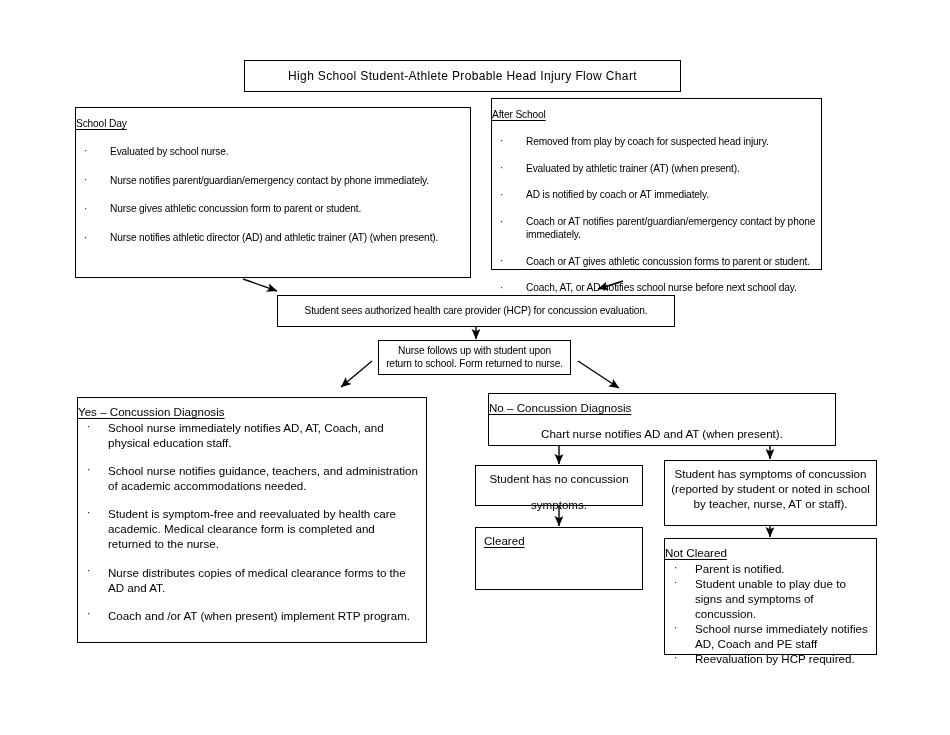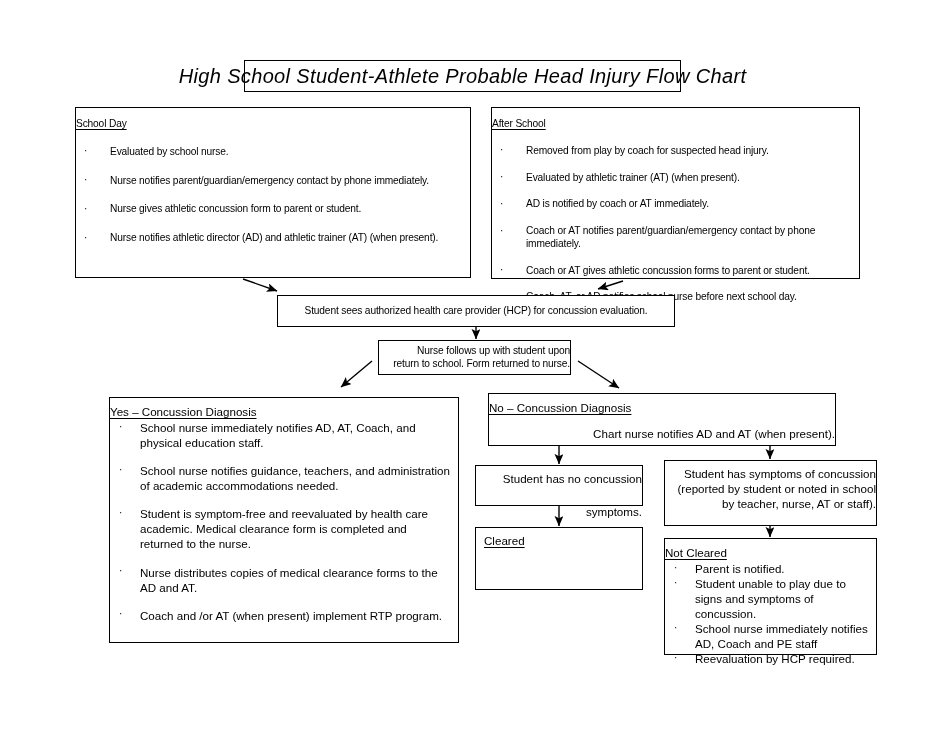--- a/index.html
+++ b/index.html
@@ -37,24 +37,23 @@
     font-size: 11.6px;
     line-height: 1.30;
   }
   .title-box {
     display: flex;
     align-items: center;
     justify-content: center;
   }
   .title-text {
     font-family: "Liberation Sans", sans-serif;
-    font-size: 20px;
+    font-size: 12px;
     letter-spacing: 0.35px;
     white-space: nowrap;
-    font-style: italic;
   }
   .hdr {
     text-align: left;
     text-decoration: underline;
     text-underline-offset: 2px;
   }
   ul.bul {
     list-style: none;
     margin: 0;
     padding: 0;
@@ -70,21 +69,21 @@
     top: -0.5px;
     font-size: 10px;
     line-height: inherit;
   }
   ul.tight > li {
     padding-left: 30px;
   }
   ul.tight > li .bdot {
     left: 9px;
   }
-  .ctr { text-align: right; }
+  .ctr { text-align: center; }
   svg.lines {
     position: absolute;
     left: 0;
     top: 0;
     width: 950px;
     height: 735px;
     pointer-events: none;
   }
 </style>
 </head>
@@ -137,21 +136,21 @@
         <span class="bdot">·</span>
         <span>Nurse gives athletic concussion form to parent or student.</span>
       </li>
       <li>
         <span class="bdot">·</span>
         <span>Nurse notifies athletic director (AD) and athletic trainer (AT) (when present).</span>
       </li>
     </ul>
   </div>
 
-  <div class="box" style="left:491px; top:107px; width:369px; height:172px; padding:10px 4px 0 0;">
+  <div class="box" style="left:491px; top:98px; width:331px; height:172px; padding:10px 4px 0 0;">
     <div class="cond hdr">After School</div>
     <ul class="bul cond" style="margin-top:14px;">
       <li style="margin-bottom:14px;">
         <span class="bdot">·</span>
         <span>Removed from play by coach for suspected head injury.</span>
       </li>
       <li style="margin-bottom:14px;">
         <span class="bdot">·</span>
         <span>Evaluated by athletic trainer (AT) (when present).</span>
       </li>
@@ -176,21 +175,21 @@
 
   <div class="box title-box" style="left:277px; top:295px; width:398px; height:32px;">
     <span class="cond">Student sees authorized health care provider (HCP) for concussion evaluation.</span>
   </div>
 
   <div class="box" style="left:378px; top:340px; width:193px; height:35px; padding-top:4px;">
     <div class="cond ctr">Nurse follows up with student upon</div>
     <div class="cond ctr">return to school.  Form returned to nurse.</div>
   </div>
 
-  <div class="box" style="left:77px; top:397px; width:350px; height:246px; padding:6px 8px 0 0;margin-left:32px;">
+  <div class="box" style="left:77px; top:397px; width:350px; height:246px; padding:6px 8px 0 0;">
     <div class="reg hdr">Yes – Concussion Diagnosis</div>
     <ul class="bul reg tight" style="margin-top:1px;">
       <li style="margin-bottom:13px;">
         <span class="bdot">·</span>
         <span>School nurse immediately notifies AD, AT, Coach, and physical education staff.</span>
       </li>
       <li style="margin-bottom:13px;">
         <span class="bdot">·</span>
         <span>School nurse notifies guidance, teachers, and administration of academic accommodations needed.</span>
       </li>
@@ -209,21 +208,21 @@
     </ul>
   </div>
 
   <div class="box" style="left:488px; top:393px; width:348px; height:53px; padding-top:6px;">
     <div class="reg hdr">No – Concussion Diagnosis</div>
     <div class="reg ctr" style="margin-top:11px;">Chart nurse notifies AD and AT (when present).</div>
   </div>
 
   <div class="box" style="left:475px; top:465px; width:168px; height:41px; padding-top:5px;">
     <div class="reg ctr">Student has no concussion</div>
-    <div class="reg ctr" style="margin-top:18px;">symptoms.</div>
+    <div class="reg ctr" style="margin-top:11px;">symptoms.</div>
   </div>
 
   <div class="box" style="left:475px; top:527px; width:168px; height:63px; padding-top:5px;padding-left:8px;">
     <div class="reg hdr">Cleared</div>
   </div>
 
   <div class="box" style="left:664px; top:460px; width:213px; height:66px; padding-top:5px;">
     <div class="reg ctr">Student has symptoms of concussion</div>
     <div class="reg ctr">(reported by student or noted in school</div>
     <div class="reg ctr">by teacher, nurse, AT or staff).</div>

